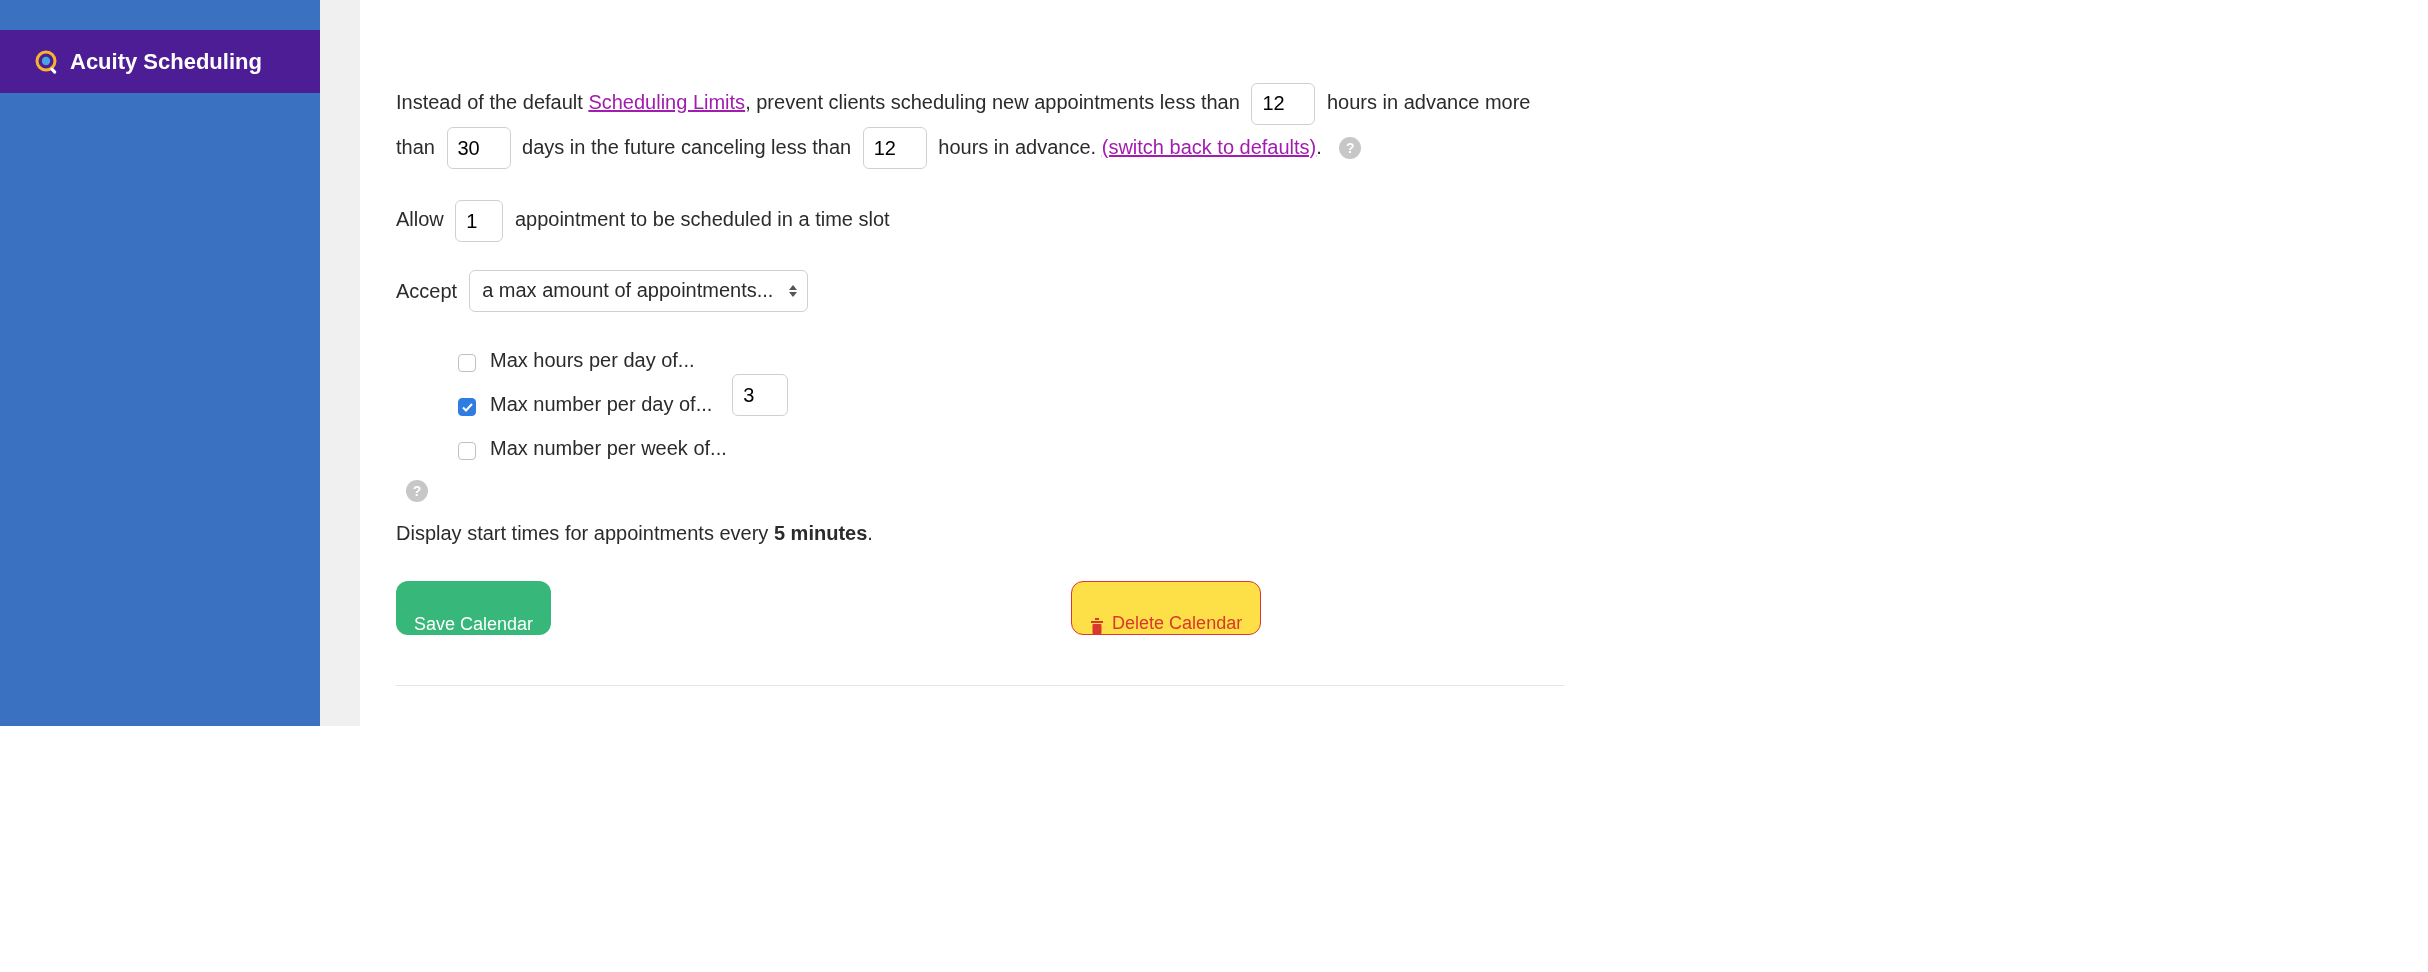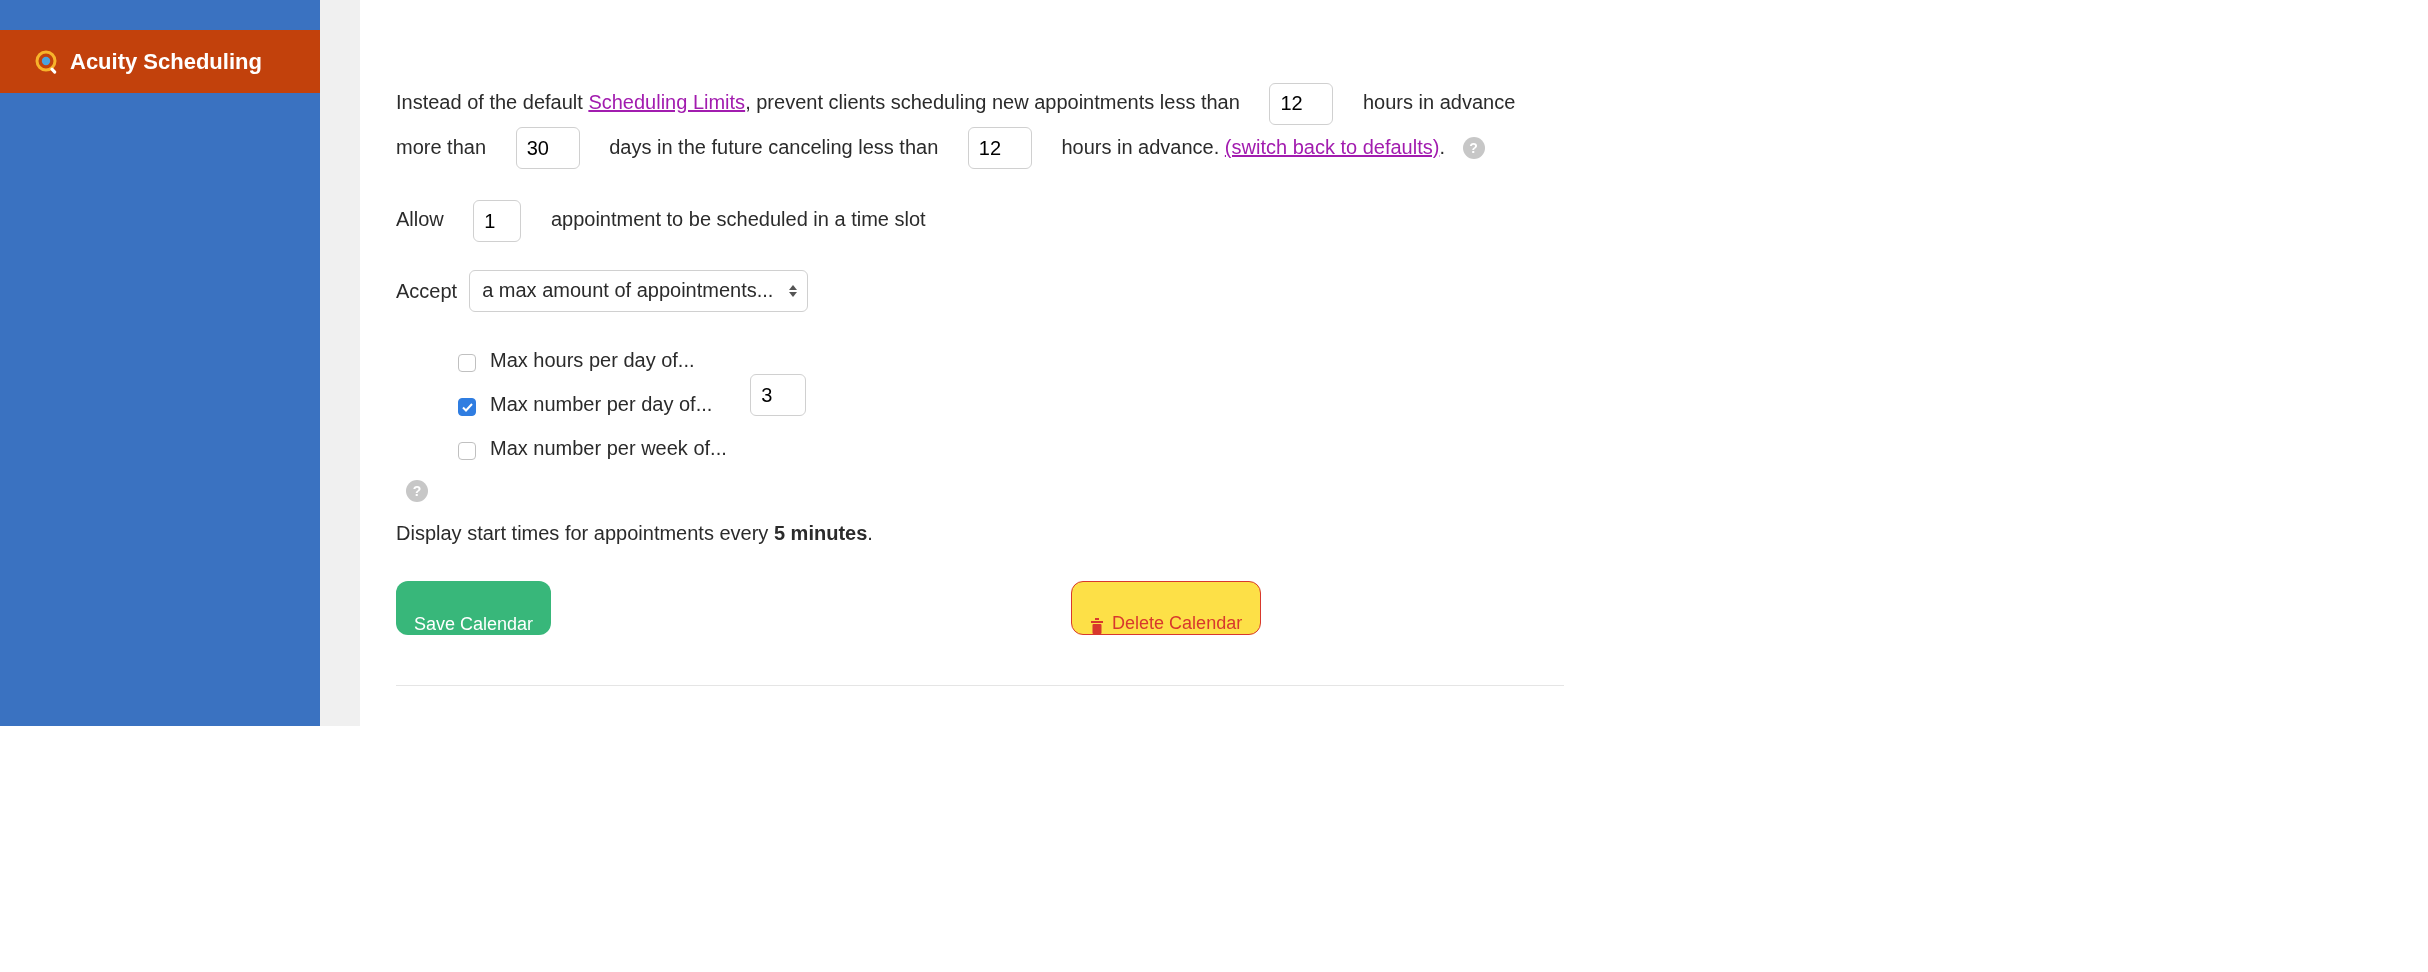--- a/index.html
+++ b/index.html
@@ -16,21 +16,21 @@
     background: #3a72c1;
     flex-shrink: 0;
     position: relative;
   }
   .brandbar {
     position: absolute;
     top: 30px;
     left: 0;
     width: 100%;
     height: 63px;
-    background: #c2410c;
+    background: #4c1d95;
     display: flex;
     align-items: center;
     padding-left: 34px;
   }
   .brand-logo {
     display: flex;
     align-items: center;
     gap: 10px;
     color: #fff;
     font-weight: 600;
@@ -46,21 +46,21 @@
     padding: 80px 36px 40px 36px;
     max-width: 1240px;
   }
   .paragraph { line-height: 2.2; margin-bottom: 28px; }
   .text-input {
     border: 1px solid #d0d0d0;
     border-radius: 6px;
     height: 42px;
     padding: 0 10px;
     font-size: 20px;
-    margin: 0 24px;
+    margin: 0 6px;
     vertical-align: middle;
   }
   .w64 { width: 64px; }
   .w56 { width: 56px; }
   .w48 { width: 48px; }
   a.link { color: #a21caf; text-decoration: underline; cursor: pointer; }
   .help-icon {
     display: inline-flex;
     align-items: center;
     justify-content: center;

